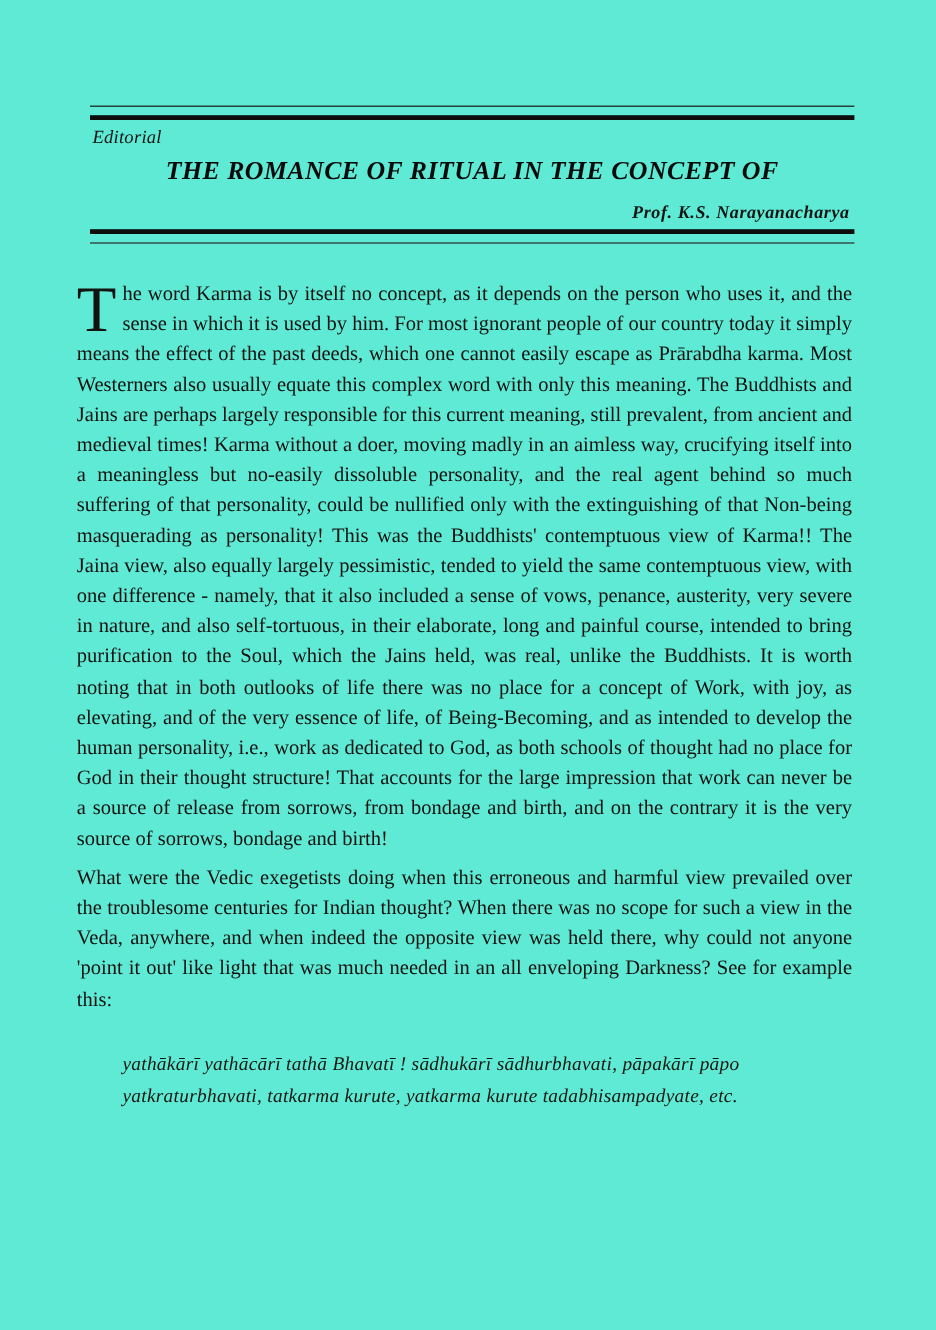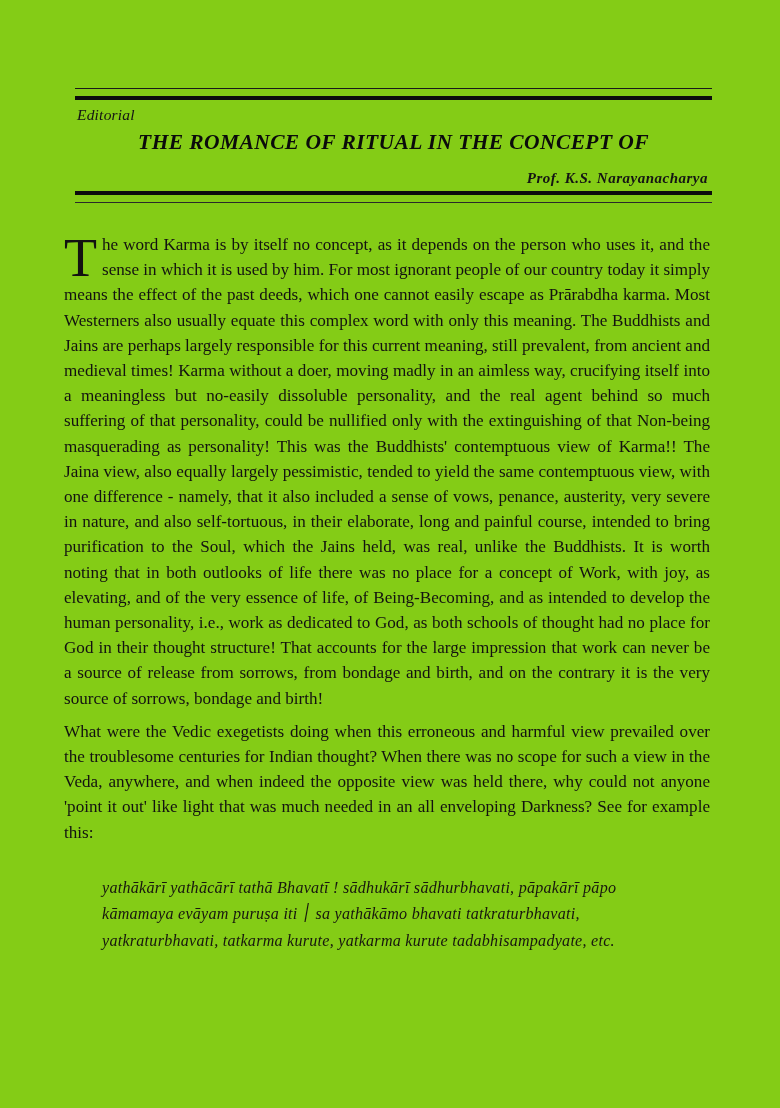--- a/index.html
+++ b/index.html
@@ -14,21 +14,21 @@
     color: #100f0d;
     overflow: hidden;
     position: relative;
   }
 
   .page {
     position: absolute;
     left: 0; top: 0;
     width: 780px;
     height: 1108px;
-    background: #84cc16;
+    background: #5eead4;
   }
 
   
   .header {
     position: absolute;
     left: 75px;
     top: 88px;
     width: 637px;
   }
 
@@ -139,18 +139,17 @@
   </div>
 
   <div class="body-area">
 
     <p class="para first">The word Karma is by itself  no concept, as it depends on the person who uses it, and the sense in which it is used by  him.  For most ignorant people of our country today  it simply means the effect of  the past deeds, which one cannot easily escape as Prārabdha karma. Most Westerners also usually  equate this complex word with only this meaning.  The Buddhists and Jains are perhaps largely responsible for this current meaning, still  prevalent,  from ancient and medieval  times!  Karma without a doer,  moving madly in an aimless way, crucifying itself  into a meaningless but no-easily dissoluble  personality, and the real agent behind so much suffering of that personality, could be nullified only with the extinguishing of that Non-being  masquerading  as  personality!  This was the Buddhists' contemptuous view of Karma!!    The Jaina view, also equally largely pessimistic, tended to yield the same contemptuous view, with one difference - namely, that it also included  a sense of vows, penance, austerity, very severe in nature, and also self-tortuous, in their elaborate, long and painful course, intended to bring purification to the Soul, which the Jains held, was real, unlike the Buddhists.  It is worth noting that in both outlooks of life there was no place for a concept of Work, with joy, as elevating, and of the very essence of life, of Being-Becoming, and as intended to develop the human personality, i.e., work as dedicated to God, as both schools of thought had no place  for God in their thought structure!  That  accounts for the large impression that work can never be a source of release from sorrows, from bondage and birth, and on the contrary it is the very source of sorrows,  bondage and birth!</p>
 
     <p class="para">What were the Vedic  exegetists doing when this erroneous and harmful view prevailed over the troublesome centuries for Indian thought?  When there was no scope for such a view in the Veda, anywhere,  and when indeed the opposite view was held  there, why could not anyone  'point it out'  like light that was much needed in an all enveloping Darkness?  See for example this:</p>
 
     <div class="quote">
       <span class="qline first">yathākārī yathācārī tathā Bhavatī ! sādhukārī sādhurbhavati, pāpakārī pāpo</span>
-      <span class="qline">kāmamaya evāyam puruṣa iti ׀ sa yathākāmo bhavati tatkraturbhavati,</span>
       <span class="qline">yatkraturbhavati, tatkarma kurute, yatkarma kurute tadabhisampadyate, etc.</span>
     </div>
 
   </div>
 </div>
 
 </body></html>

